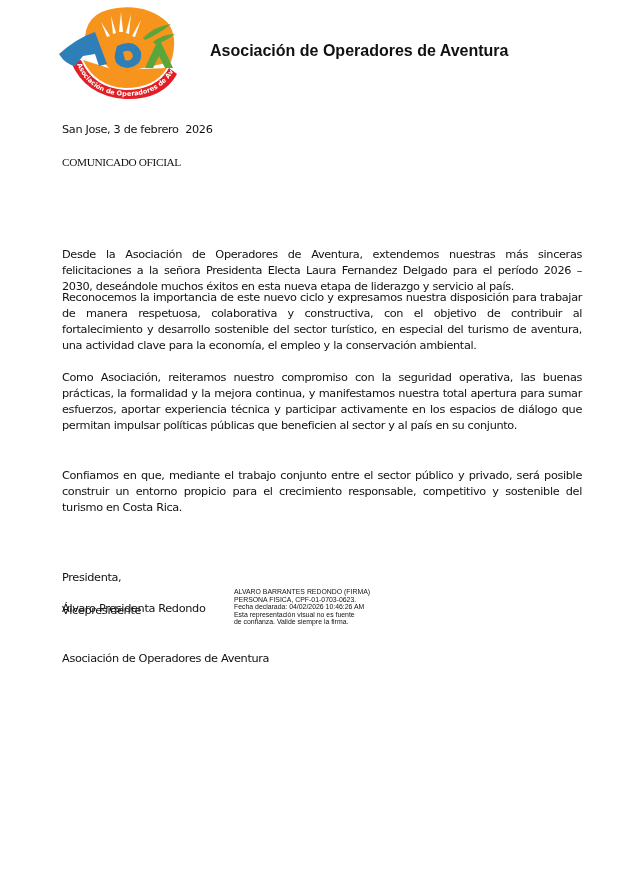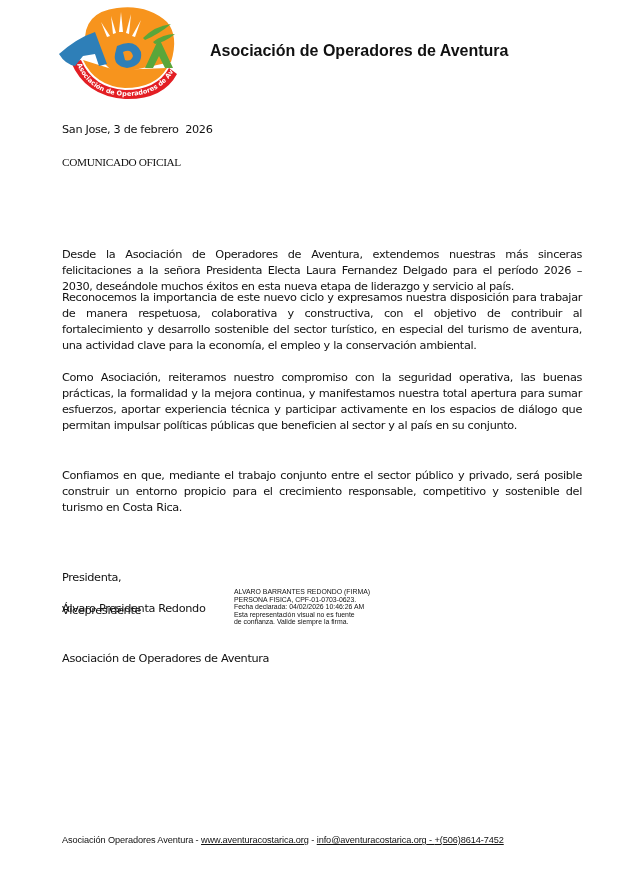--- a/index.html
+++ b/index.html
@@ -83,17 +83,14 @@
     <div>ALVARO BARRANTES REDONDO (FIRMA)</div>
     <div>PERSONA FISICA, CPF-01-0703-0623.</div>
     <div>Fecha declarada: 04/02/2026 10:46:26 AM</div>
     <div>Esta representación visual no es fuente</div>
     <div>de confianza. Valide siempre la firma.</div>
   </div>
 
   <div class="body-text role">Vicepresidente</div>
   <div class="body-text org-sign">Asociación de Operadores de Aventura</div>
 
-  <div class="footer">
-    <span>Asociación Operadores Aventura</span><span style="white-space:pre;"> - </span><a>www.aventuracostarica.org</a><span style="white-space:pre;"> - </span><a>info@aventuracostarica.org</a><span style="white-space:pre;text-decoration:underline;"> - </span><a>+(506)8614-7452</a>
-  </div>
 
 </div>
 
 </body></html>

